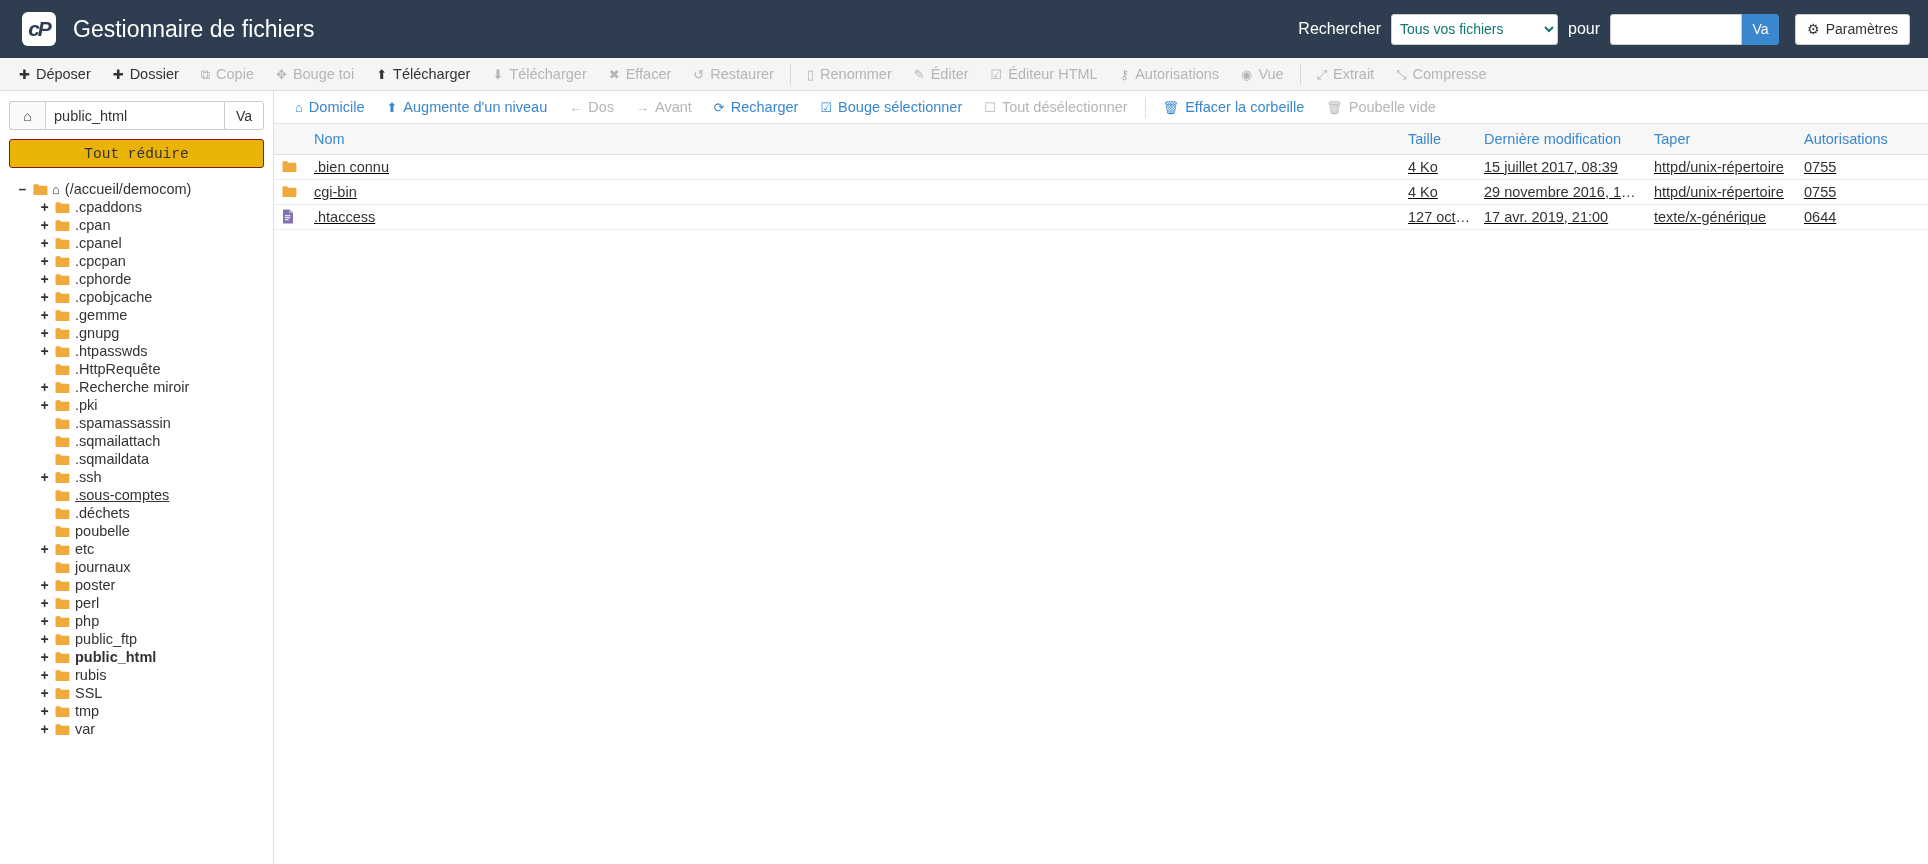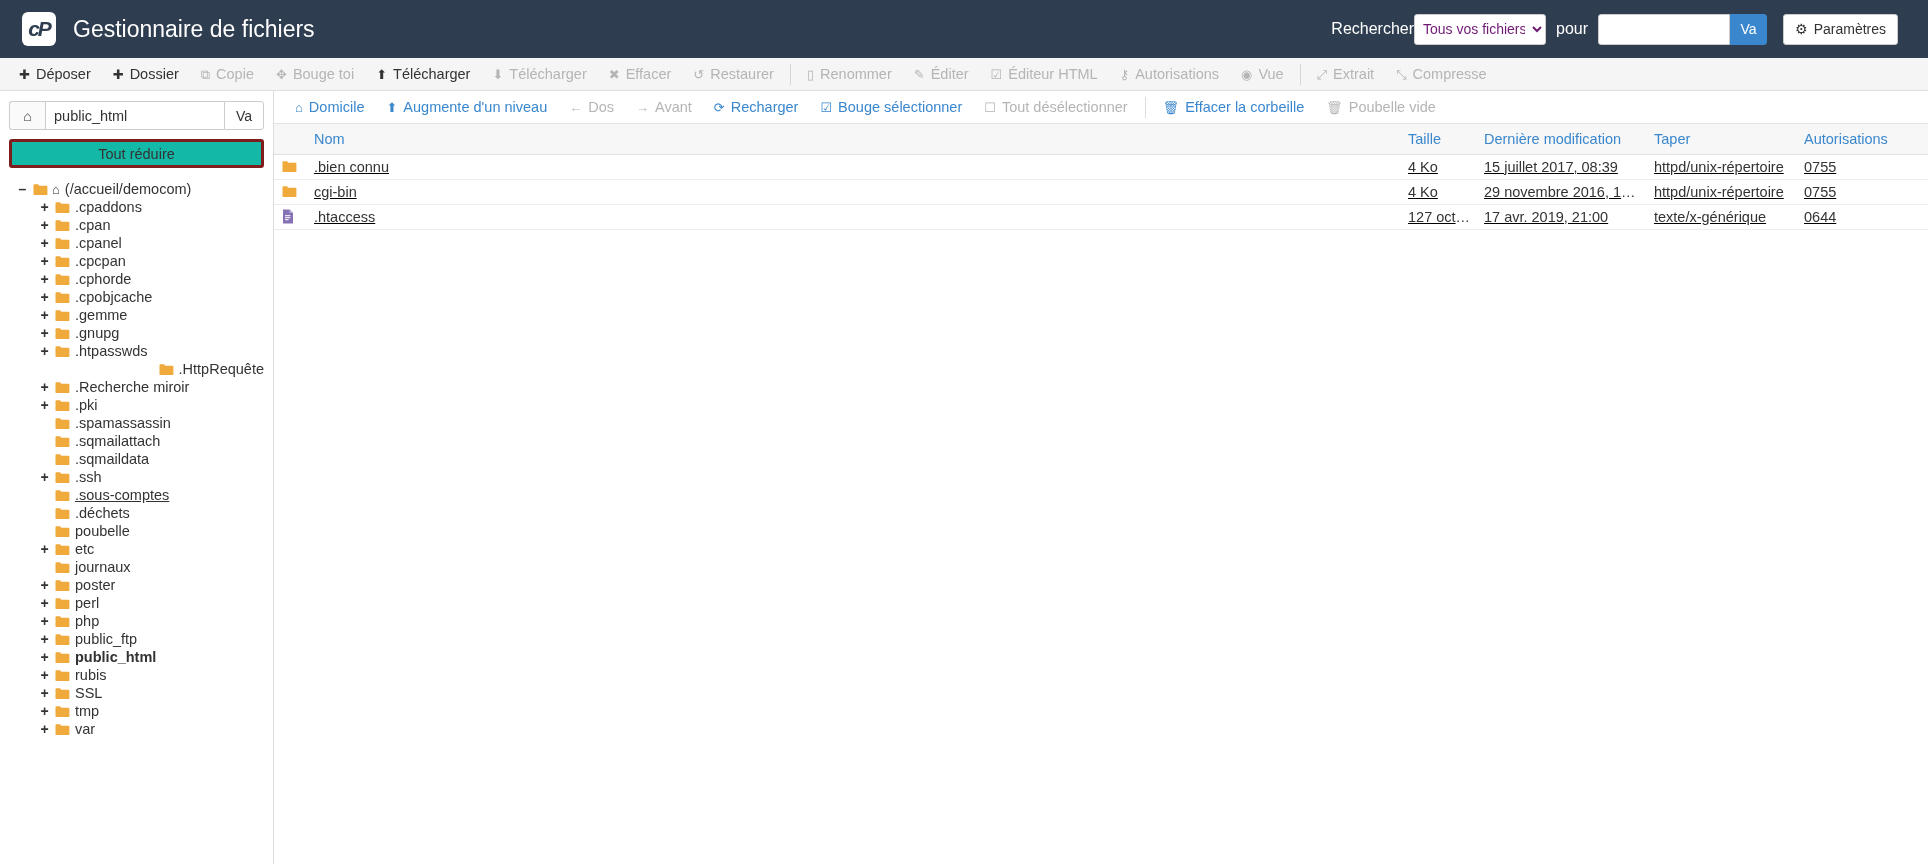--- a/index.html
+++ b/index.html
@@ -10,21 +10,21 @@
     font-family: "Liberation Sans", sans-serif;
     overflow: hidden;
   }
 
   
   .app-header {
     height: 58px;
     background: #2e3e50;
     display: flex;
     align-items: center;
-    padding: 0 30px 0 22px;
+    padding: 0 18px 0 22px;
     position: relative;
   }
   .cp-logo {
     width: 34px; height: 34px;
     border-radius: 6px;
     background: #fff;
     color: #2e3e50;
     font-weight: bold;
     font-size: 21px;
     display: flex; align-items: center; justify-content: center;
@@ -41,31 +41,32 @@
   }
   .header-right {
     margin-left: auto;
     display: flex;
     align-items: center;
     gap: 0;
   }
   .search-label {
     color: #fff;
     font-size: 16px;
+    margin-right: 10px;
     white-space: nowrap;
   }
   .search-select {
     height: 31px;
-    width: 132px;
+    width: 167px;
     font-size: 14px;
     font-family: "Liberation Sans", sans-serif;
     border: 1px solid #ccc;
     border-radius: 3px;
     background: #fff;
-    color: #701a75;
+    color: #0f766e;
     padding: 0 4px;
   }
   .search-for {
     color: #fff;
     font-size: 16px;
     margin: 0 10px;
     white-space: nowrap;
   }
   .search-input {
     height: 31px;
@@ -177,28 +178,28 @@
     background: #fff;
     font-size: 14px;
     padding: 0 11px;
     cursor: pointer;
     color: #333;
     font-family: "Liberation Sans", sans-serif;
   }
   .collapse-all {
     height: 29px;
     width: 100%;
-    border: 3px solid #7f1d1d;
+    border: 1px solid #7f1d1d;
     border-radius: 3px;
-    background: #14b8a6;
+    background: #eab308;
     font-size: 14.5px;
     color: #333;
     cursor: pointer;
     margin-bottom: 12px;
-    font-family: Liberation Sans, sans-serif;
+    font-family: Liberation Mono, monospace;
   }
   .tree { font-size: 14.5px; color: #333; }
   .tnode {
     display: flex;
     align-items: center;
     height: 18px;
     gap: 5px;
     white-space: nowrap;
     cursor: pointer;
   }
@@ -434,21 +435,21 @@
             </svg></span>
           <span class="tlabel">.gnupg</span>
         </div>
         <div class="tnode" style="padding-left: 30px;">
           <span class="tog">+</span>
           <span class="folder-ic"><svg width="15" height="13" viewBox="0 0 15 13">
               <path d="M0.5 2.2c0-.5.4-.9.9-.9h3.6l1.3 1.4h7.2c.5 0 .9.4.9.9v7.6c0 .5-.4.9-.9.9H1.4c-.5 0-.9-.4-.9-.9z" fill="#f0a93b"></path>
             </svg></span>
           <span class="tlabel">.htpasswds</span>
         </div>
-        <div class="tnode" style="padding-left: 30px; justify-content: flex-end;">
+        <div class="tnode" style="padding-left: 30px;">
           <span class="tog none"></span>
           <span class="folder-ic"><svg width="15" height="13" viewBox="0 0 15 13">
               <path d="M0.5 2.2c0-.5.4-.9.9-.9h3.6l1.3 1.4h7.2c.5 0 .9.4.9.9v7.6c0 .5-.4.9-.9.9H1.4c-.5 0-.9-.4-.9-.9z" fill="#f0a93b"></path>
             </svg></span>
           <span class="tlabel">.HttpRequête</span>
         </div>
         <div class="tnode" style="padding-left: 30px;">
           <span class="tog">+</span>
           <span class="folder-ic"><svg width="15" height="13" viewBox="0 0 15 13">
               <path d="M0.5 2.2c0-.5.4-.9.9-.9h3.6l1.3 1.4h7.2c.5 0 .9.4.9.9v7.6c0 .5-.4.9-.9.9H1.4c-.5 0-.9-.4-.9-.9z" fill="#f0a93b"></path>

